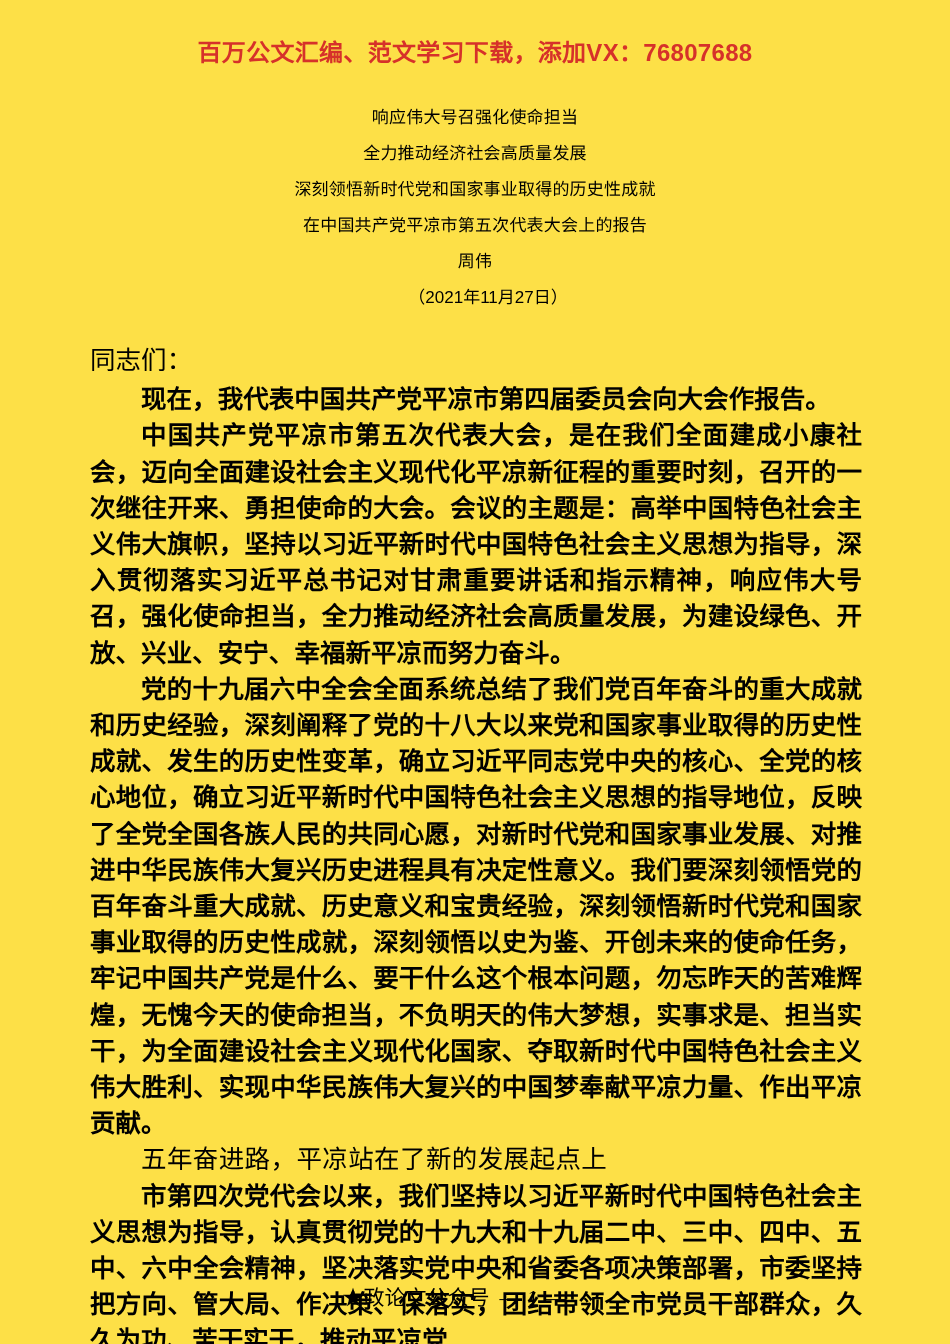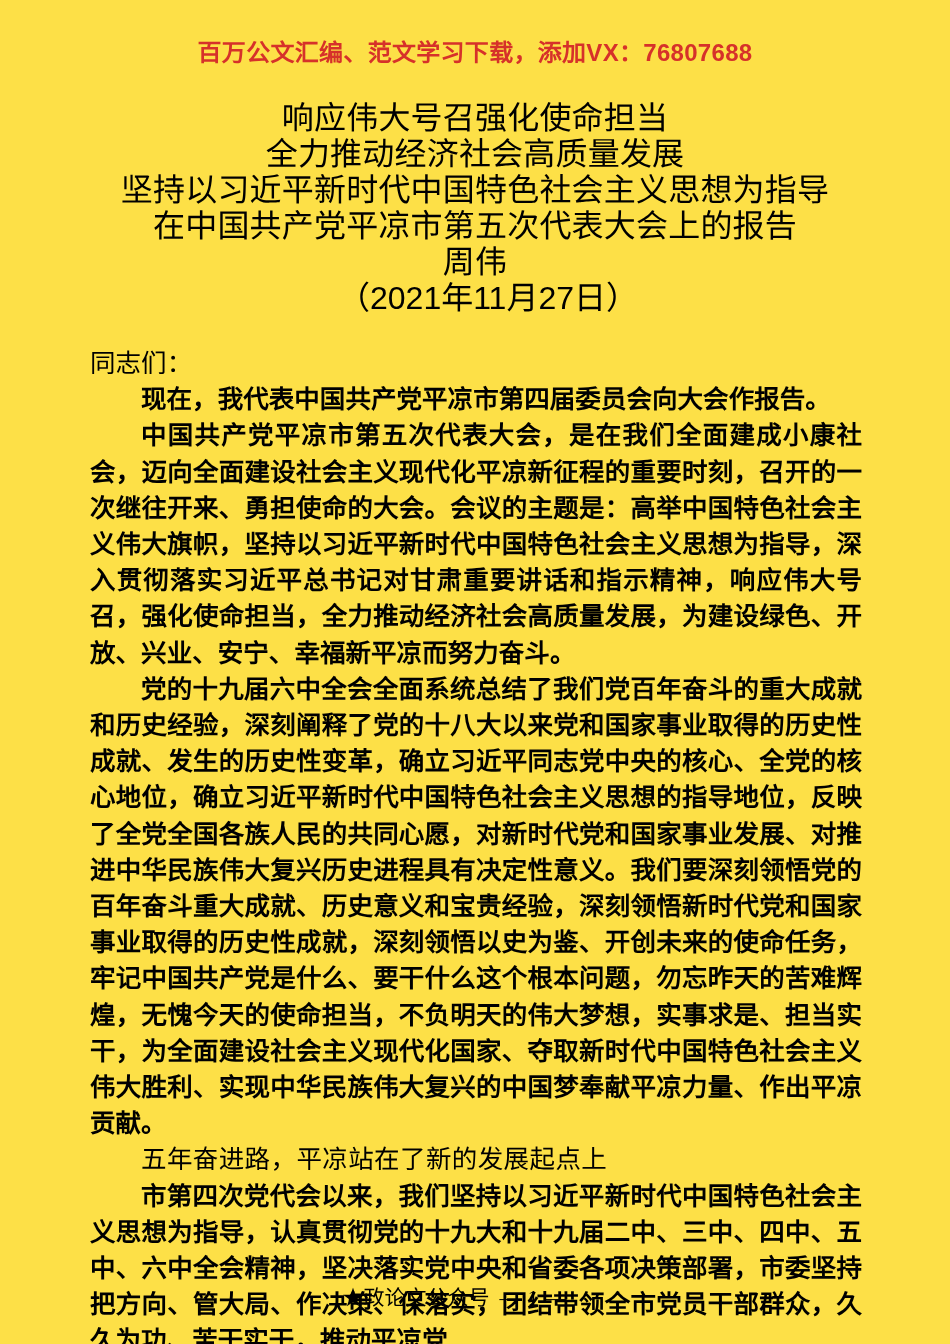--- a/index.html
+++ b/index.html
@@ -39,21 +39,21 @@
 
   
   .title-block {
     position: absolute;
     top: 100px;
     left: 0;
     width: 950px;
     text-align: center;
   }
   .title-line {
-    font-size: 32px;
+    font-size: 17px;
     line-height: 36px;
     font-weight: 400;
     letter-spacing: 0.2px;
     white-space: nowrap;
   }
   .title-line.author {
     letter-spacing: 0.2px;
   }
   .title-line.date {
     letter-spacing: 0px;
@@ -71,20 +71,21 @@
     font-size: 25.5px;
     line-height: 36.2px;
     text-align: justify;
     text-justify: inter-ideograph;
     letter-spacing: 0.05px;
     margin: 0;
     word-break: break-all;
   }
   .para.salutation {
     text-indent: 0;
+    font-family: Liberation Mono, monospace;
   }
   .para.indent {
     text-indent: 2em;
     font-weight: bold;
   }
   .section-heading {
     font-size: 25.5px;
     line-height: 36.2px;
     text-indent: 2em;
     margin: 0;
@@ -122,21 +123,21 @@
 </head>
 <body>
 
 <div class="page">
 
   <div class="promo-header">百万公文汇编、范文学习下载，添加VX：76807688</div>
 
   <div class="title-block">
     <div class="title-line">响应伟大号召强化使命担当</div>
     <div class="title-line">全力推动经济社会高质量发展</div>
-    <div class="title-line">坚持以习近平新时代中国特色社会主义思想为指导</div>
+    <div class="title-line">深刻领悟新时代党和国家事业取得的历史性成就</div>
     <div class="title-line">在中国共产党平凉市第五次代表大会上的报告</div>
     <div class="title-line author">周伟</div>
     <div class="title-line date">（2021年11月27日）</div>
   </div>
 
   <div class="body-block">
 
     <p class="para salutation">同志们：</p>
 
     <p class="para indent">现在，我代表中国共产党平凉市第四届委员会向大会作报告。</p>

